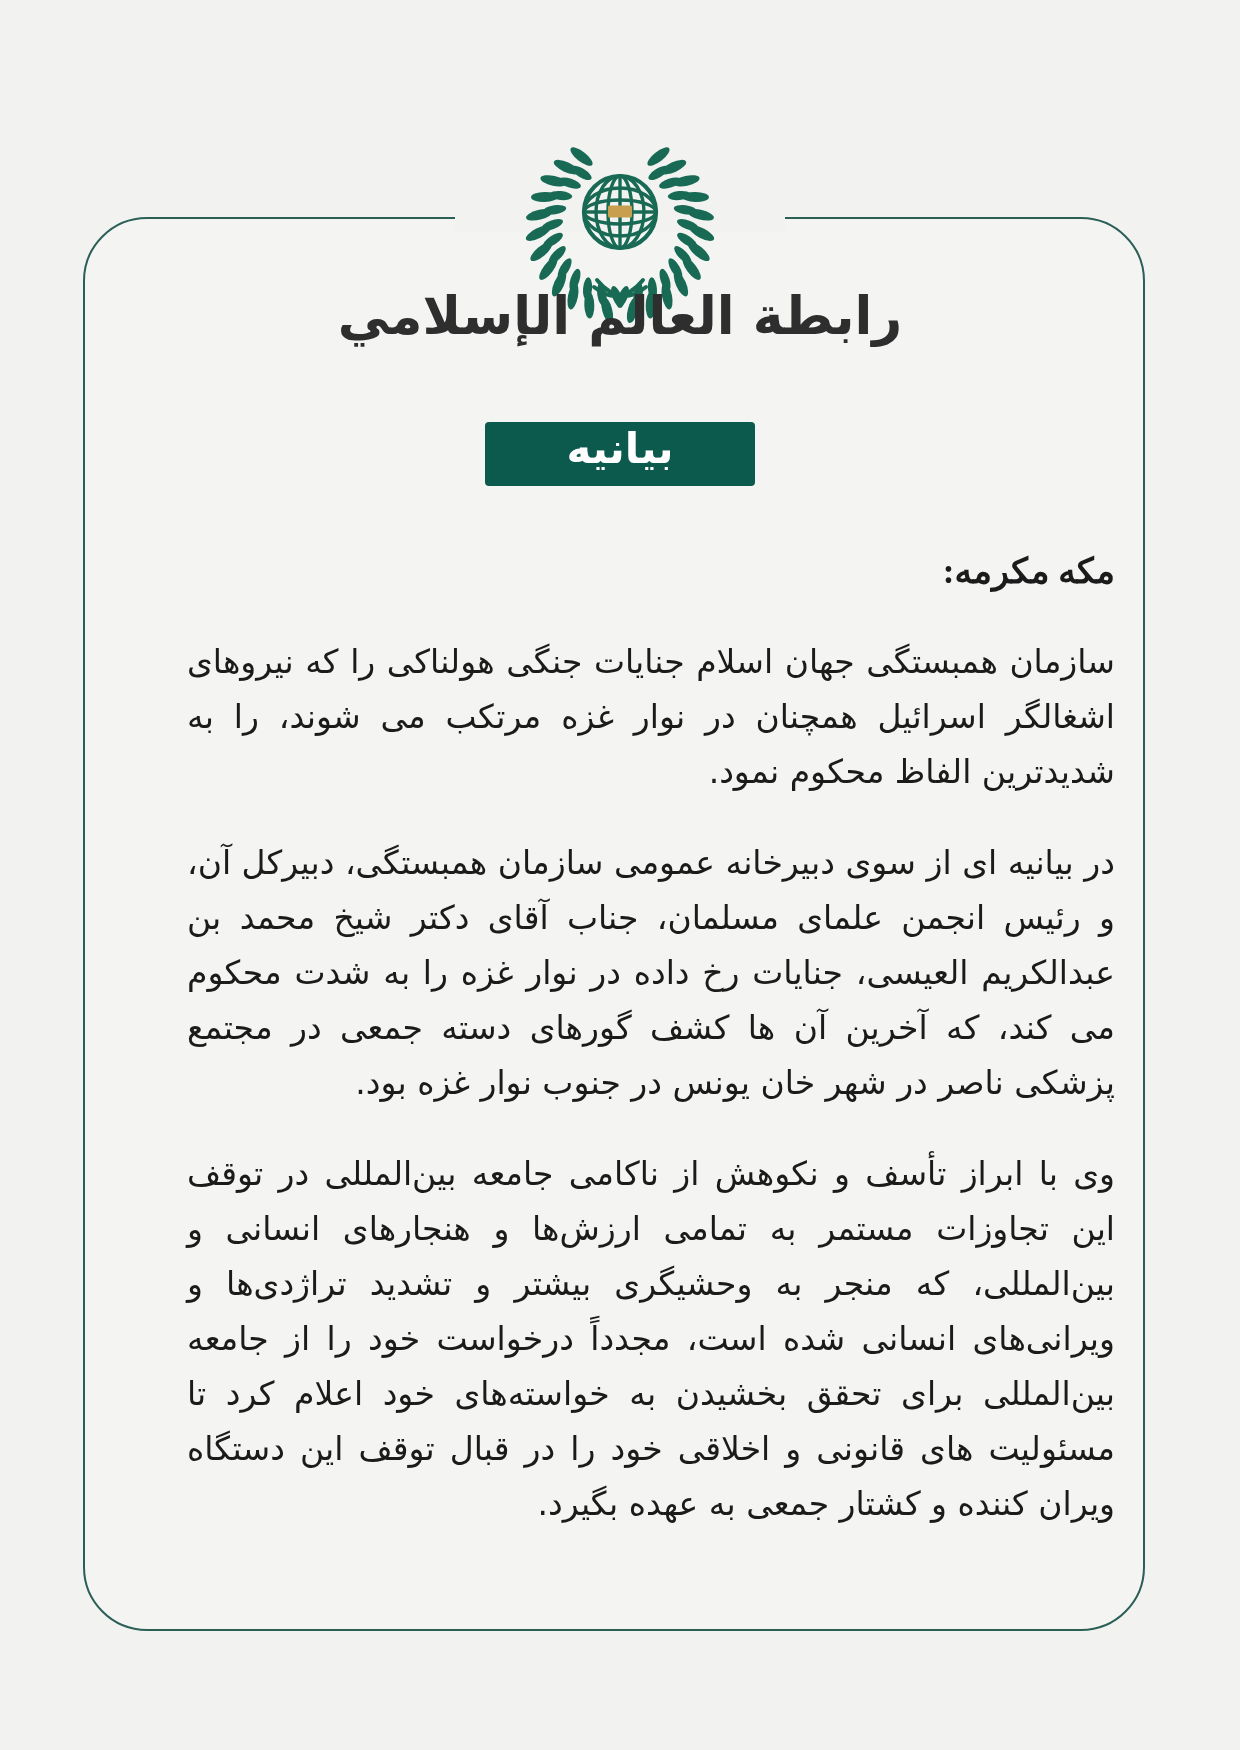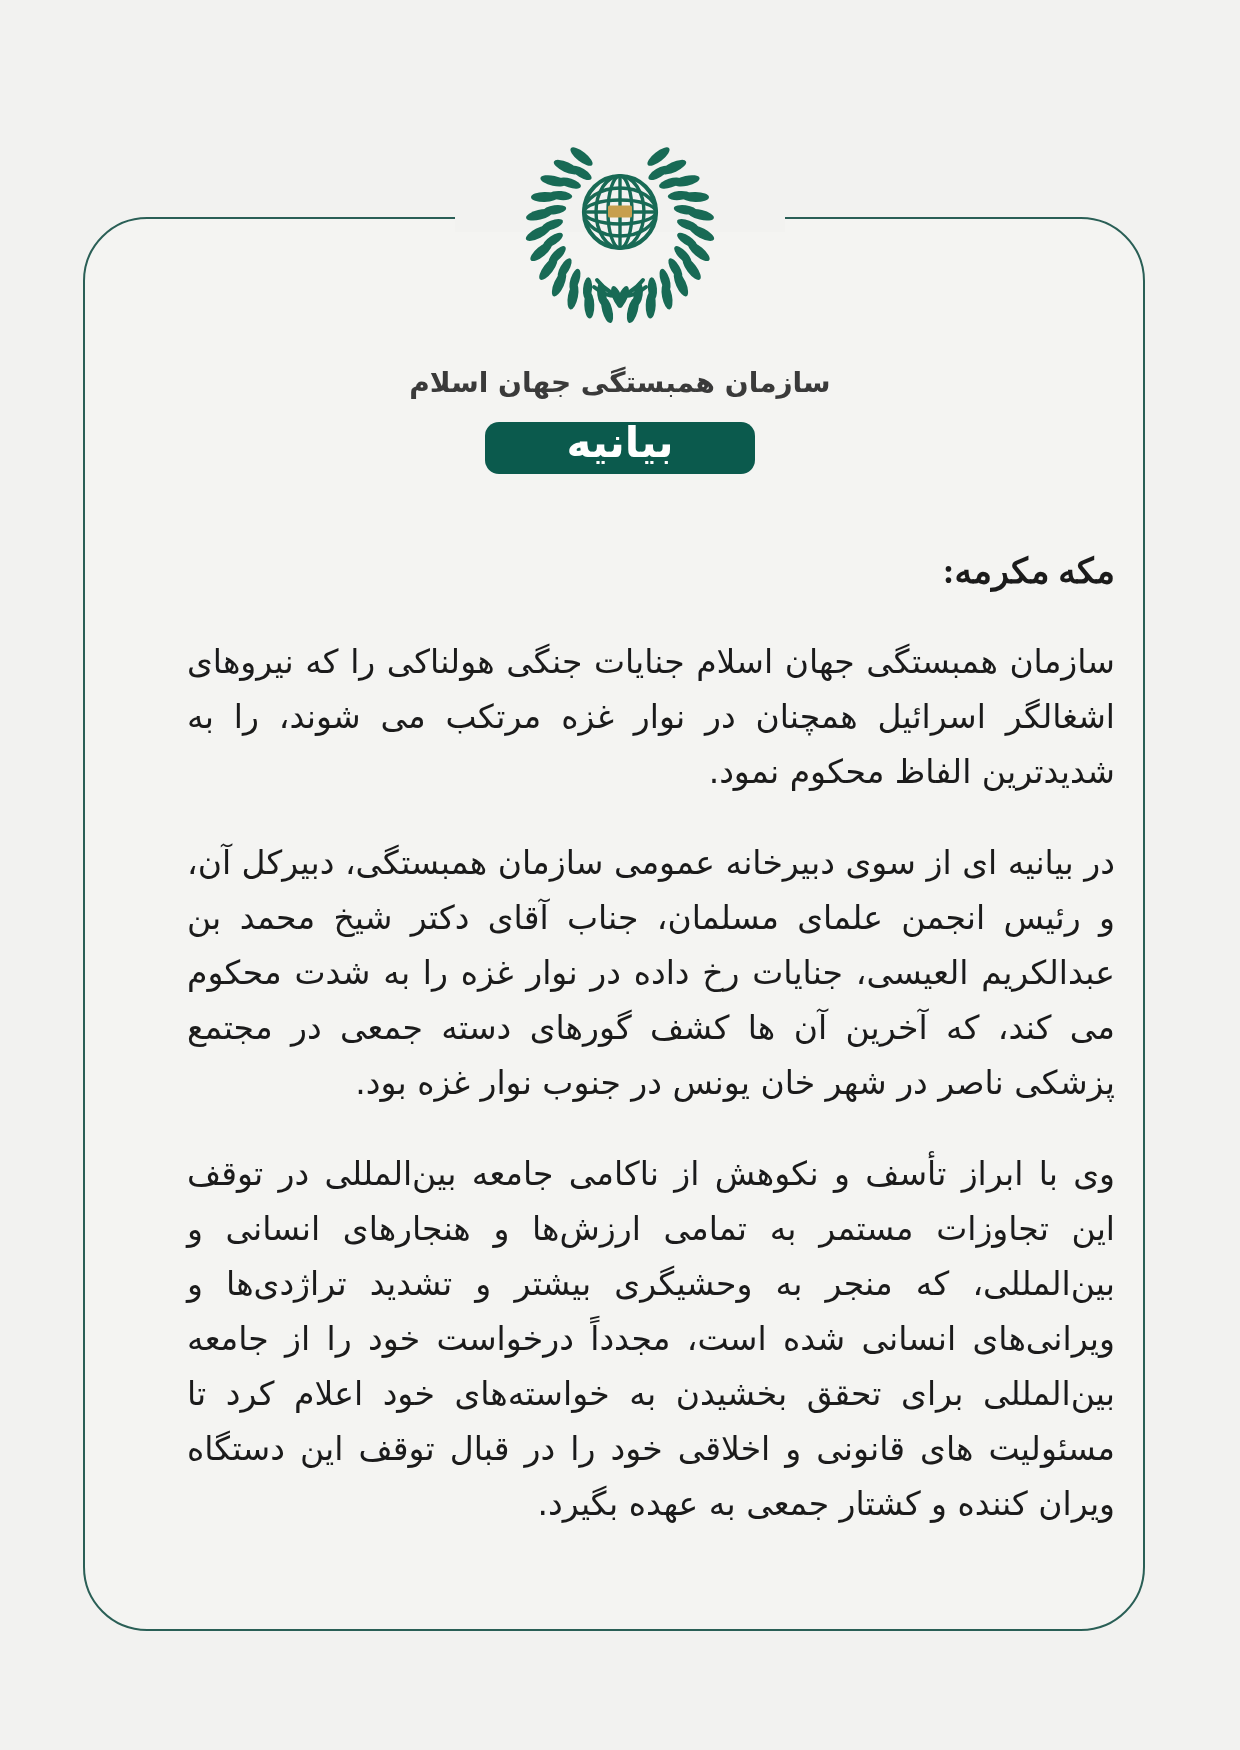--- a/index.html
+++ b/index.html
@@ -53,22 +53,22 @@
     width: 1240px;
     text-align: center;
     direction: rtl;
     font-size: 28px;
     font-weight: bold;
     color: #3a3a3a;
   }
   .banner {
     position: absolute;
     left: 485px; top: 422px;
-    width: 270px; height: 52px;
-    border-radius: 14px;
+    width: 270px; height: 64px;
+    border-radius: 4px;
     display: flex;
     align-items: center;
     justify-content: center;
     background: #0b5a4d;
   }
   .banner-label {
     color: #ffffff;
     font-size: 42px;
     font-weight: bold;
     line-height: 1;
@@ -164,22 +164,22 @@
         <ellipse cx="106.82779042667852" cy="160.52687081818635" rx="4.5" ry="11.5" fill="#186a55" transform="rotate(-188.5 106.82779042667852 160.52687081818635)"></ellipse>
         <ellipse cx="155.71774066010477" cy="171.02907607447656" rx="5" ry="13.5" fill="#186a55" transform="rotate(182 155.71774066010477 171.02907607447656)"></ellipse>
         <ellipse cx="143.17220957332148" cy="160.52687081818635" rx="4.5" ry="11.5" fill="#186a55" transform="rotate(188.5 143.17220957332148 160.52687081818635)"></ellipse>
         <ellipse cx="112.17237386670105" cy="175.99044392880128" rx="5" ry="13.5" fill="#186a55" transform="rotate(-195 112.17237386670105 175.99044392880128)"></ellipse>
         <ellipse cx="122.03388165915715" cy="162.93527906756634" rx="4.5" ry="11.5" fill="#186a55" transform="rotate(-201.5 122.03388165915715 162.93527906756634)"></ellipse>
         <ellipse cx="137.82762613329893" cy="175.9904439288013" rx="5" ry="13.5" fill="#186a55" transform="rotate(195 137.82762613329893 175.9904439288013)"></ellipse>
         <ellipse cx="127.96611834084287" cy="162.93527906756634" rx="4.5" ry="11.5" fill="#186a55" transform="rotate(201.5 127.96611834084287 162.93527906756634)"></ellipse>
       </g>
   </svg>
 
+  <div class="calligraphy">رابطة العالم الإسلامي</div>
 
-  <div class="org-subtitle">سازمان همبستگی جهان اسلام</div>
 
   <div class="banner" style="background: rgb(11, 90, 77);">
     <span class="banner-label" style="color: rgb(255, 255, 255);">بیانیه</span>
   </div>
 
   <div class="statement-body">
     <div class="dateline">مکه مکرمه:</div>
     <p>سازمان همبستگی جهان اسلام جنایات جنگی هولناکی را که نیروهای اشغالگر اسرائیل همچنان در نوار غزه مرتکب می شوند، را به شدیدترین الفاظ محکوم نمود.</p>
     <p>در بیانیه ای از سوی دبیرخانه عمومی سازمان همبستگی، دبیرکل آن، و رئیس انجمن علمای مسلمان، جناب آقای دکتر شیخ محمد بن عبدالکریم العیسی، جنایات رخ داده در نوار غزه را به شدت محکوم می کند، که آخرین آن ها کشف گورهای دسته جمعی در مجتمع پزشکی ناصر در شهر خان یونس در جنوب نوار غزه بود.</p>
     <p>وی با ابراز تأسف و نکوهش از ناکامی جامعه بین‌المللی در توقف این تجاوزات مستمر به تمامی ارزش‌ها و هنجارهای انسانی و بین‌المللی، که منجر به وحشیگری بیشتر و تشدید تراژدی‌ها و ویرانی‌های انسانی شده است، مجدداً درخواست خود را از جامعه بین‌المللی برای تحقق بخشیدن به خواسته‌های خود اعلام کرد تا مسئولیت های قانونی و اخلاقی خود را در قبال توقف این دستگاه ویران کننده و کشتار جمعی به عهده بگیرد.</p>

